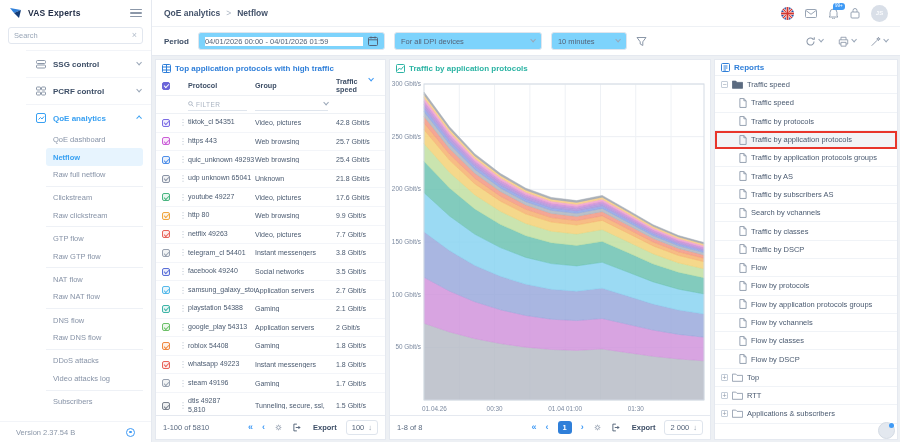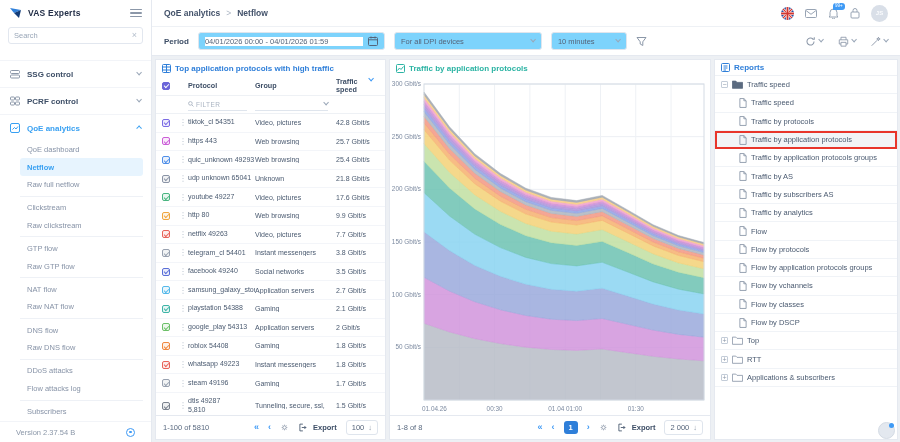--- a/index.html
+++ b/index.html
@@ -6,25 +6,25 @@
   html,body { width:900px; height:442px; overflow:hidden; }
   body { font-family:"Liberation Sans",sans-serif; font-size:8px; color:#47566b; background:#edf0f4; position:relative; }
   svg { display:block; }
 
   
   .sidebar { position:absolute; left:0; top:0; width:152px; height:442px; background:#fff; border-right:1px solid #e5e9f0; z-index:6; display:flex; flex-direction:column; }
   .logo-row { height:26px; display:flex; align-items:center; padding:0 9px; gap:5px; flex:none; }
   .brand { font-weight:bold; font-size:8.5px; color:#232f48; letter-spacing:.2px; flex:1; }
   .burger { width:12px; cursor:pointer; }
   .burger div { height:1.4px; background:#8b97a8; margin:2.2px 0; border-radius:1px; }
-  .search-box { margin:1px 8px 16px; border:1px solid #e2e7ef; border-radius:3px; height:17px; display:flex; align-items:center; padding:0 5px; flex:none; }
+  .search-box { margin:1px 8px 6px; border:1px solid #e2e7ef; border-radius:3px; height:17px; display:flex; align-items:center; padding:0 5px; flex:none; }
   .search-box input { border:none; outline:none; width:100%; font-size:7.5px; color:#55647a; font-family:inherit; }
   .search-box input::placeholder { color:#9aa7b8; }
   .search-clear { color:#b4bfcc; font-size:9px; cursor:pointer; line-height:1; }
-  .nav { flex:1; overflow:hidden; }
+  .nav { flex:1; overflow:hidden;padding-left:26px; }
   .nav-section { height:27px; display:flex; align-items:center; gap:7px; padding:0 10px; font-weight:bold; font-size:8px; color:#3d4e66; border-top:1px solid #f2f4f8; cursor:pointer; }
   .nav-section.active { color:#38a0f2; }
   .nav-section .chev { margin-left:auto; }
   .submenu-item { height:17.4px; display:flex; align-items:center; padding:0 7px; margin:0 8px 0 20px; border-radius:3px; color:#8793a7; font-size:7.5px; cursor:pointer; white-space:nowrap; }
   .submenu-item.active { background:#e7f4fe; color:#38a0f2; font-weight:bold; }
   .submenu-divider { border-top:1px solid #eef1f6; margin:2.5px 8px 2.5px 20px; }
   .version-row { flex:none; height:21px; display:flex; align-items:center; justify-content:space-between; padding:0 16px; color:#8b97a8; font-size:7.5px; border-top:1px solid #f2f4f8; }
   .upd-ic { width:9px; height:9px; border:1.2px solid #3f9af5; border-radius:50%; position:relative; }
   .upd-ic::after { content:""; position:absolute; left:2px; top:2px; width:2.6px; height:2.6px; background:#3f9af5; border-radius:50%; }
 
@@ -71,21 +71,21 @@
   .cell { white-space:nowrap; overflow:hidden; }
   .cbx { width:8px; height:8px; border-radius:2px; border:1px solid var(--c,#8a94a6); position:relative; cursor:pointer; }
   .cbx::after { content:""; position:absolute; left:1.2px; top:1.6px; width:3.6px; height:1.8px; border-left:1px solid var(--c,#8a94a6); border-bottom:1px solid var(--c,#8a94a6); transform:rotate(-45deg); }
   .cbx.solid { background:#6c66d9; border-color:#6c66d9; }
   .cbx.solid::after { border-color:#fff; }
   .handle { color:#b6c0cd; font-size:8px; cursor:grab; }
   .pfoot { flex:none; height:24px; border-top:1px solid #e5e9f0; display:flex; align-items:center; padding:0 7px; gap:9px; font-size:7.5px; color:#5a6a80; margin-top:auto; }
   .pag { color:#3f9af5; font-weight:bold; font-size:9px; cursor:pointer; line-height:1; }
   .pagebox { border:1px solid #dfe5ed; border-radius:3px; padding:2px 5px; display:flex; gap:4px; align-items:center; color:#55647a; cursor:pointer; }
   .pagebox .arr { color:#8b97a8; }
-  .exp { display:flex; align-items:center; gap:6px; font-weight:bold; color:#3d4e66; cursor:pointer; }
+  .exp { display:flex; align-items:center; gap:12px; font-weight:bold; color:#3d4e66; cursor:pointer; }
   .pageno { background:#2f7fd9; color:#fff; border-radius:3px; padding:2px 5px; font-weight:bold; cursor:pointer; }
 
   #chartPanel { left:237px; width:322px; }
   #chartBox { flex:1; overflow:hidden; }
 
   #reportsPanel { left:562px; right:2px; }
   .rrow { height:18.3px; display:flex; align-items:center; gap:4px; border-bottom:1px solid #f0f3f7; padding:0 6px; font-size:7.5px; color:#4a5a70; cursor:pointer; flex:none; }
   .rrow .ind1 { width:14px; flex:none; }
   .rrow.selected { background:#f2f4f7; outline:2px solid #e8352b; outline-offset:-2px; }
   .expander { width:7px; height:7px; border:1px solid #c3ccd8; border-radius:1px; color:#8b97a8; font-size:7px; line-height:5.5px; text-align:center; flex:none; }
@@ -158,21 +158,21 @@
         <div class="submenu-item">GTP flow</div>
         <div class="submenu-item">Raw GTP flow</div>
         <div class="submenu-divider"></div>
         <div class="submenu-item">NAT flow</div>
         <div class="submenu-item">Raw NAT flow</div>
         <div class="submenu-divider"></div>
         <div class="submenu-item">DNS flow</div>
         <div class="submenu-item">Raw DNS flow</div>
         <div class="submenu-divider"></div>
         <div class="submenu-item">DDoS attacks</div>
-        <div class="submenu-item">Flow attacks log</div>
+        <div class="submenu-item">Video attacks log</div>
         <div class="submenu-divider"></div>
         <div class="submenu-item">Subscribers</div>
       </div>
   </div>
   <div class="version-row">
     <span>Version 2.37.54 B</span>
     <span class="upd-ic"></span>
   </div>
 </div>
 
@@ -633,21 +633,41 @@
             <span>Traffic by subscribers AS</span>
           </div>
           <div class="rrow">
             <span class="ind1"></span>
             <span>
               <svg width="8" height="10" viewBox="0 0 9 11" fill="none" stroke="#8b97a8" stroke-width="1">
                 <path d="M1 0.5h4.5L8 3v7.5H1z"></path>
                 <path d="M5.5 0.5V3H8"></path>
               </svg>
             </span>
-            <span>Traffic by analytics</span>
+            <span>Search by vchannels</span>
+          </div>
+          <div class="rrow">
+            <span class="ind1"></span>
+            <span>
+              <svg width="8" height="10" viewBox="0 0 9 11" fill="none" stroke="#8b97a8" stroke-width="1">
+                <path d="M1 0.5h4.5L8 3v7.5H1z"></path>
+                <path d="M5.5 0.5V3H8"></path>
+              </svg>
+            </span>
+            <span>Traffic by classes</span>
+          </div>
+          <div class="rrow">
+            <span class="ind1"></span>
+            <span>
+              <svg width="8" height="10" viewBox="0 0 9 11" fill="none" stroke="#8b97a8" stroke-width="1">
+                <path d="M1 0.5h4.5L8 3v7.5H1z"></path>
+                <path d="M5.5 0.5V3H8"></path>
+              </svg>
+            </span>
+            <span>Traffic by DSCP</span>
           </div>
           <div class="rrow">
             <span class="ind1"></span>
             <span>
               <svg width="8" height="10" viewBox="0 0 9 11" fill="none" stroke="#8b97a8" stroke-width="1">
                 <path d="M1 0.5h4.5L8 3v7.5H1z"></path>
                 <path d="M5.5 0.5V3H8"></path>
               </svg>
             </span>
             <span>Flow</span>

